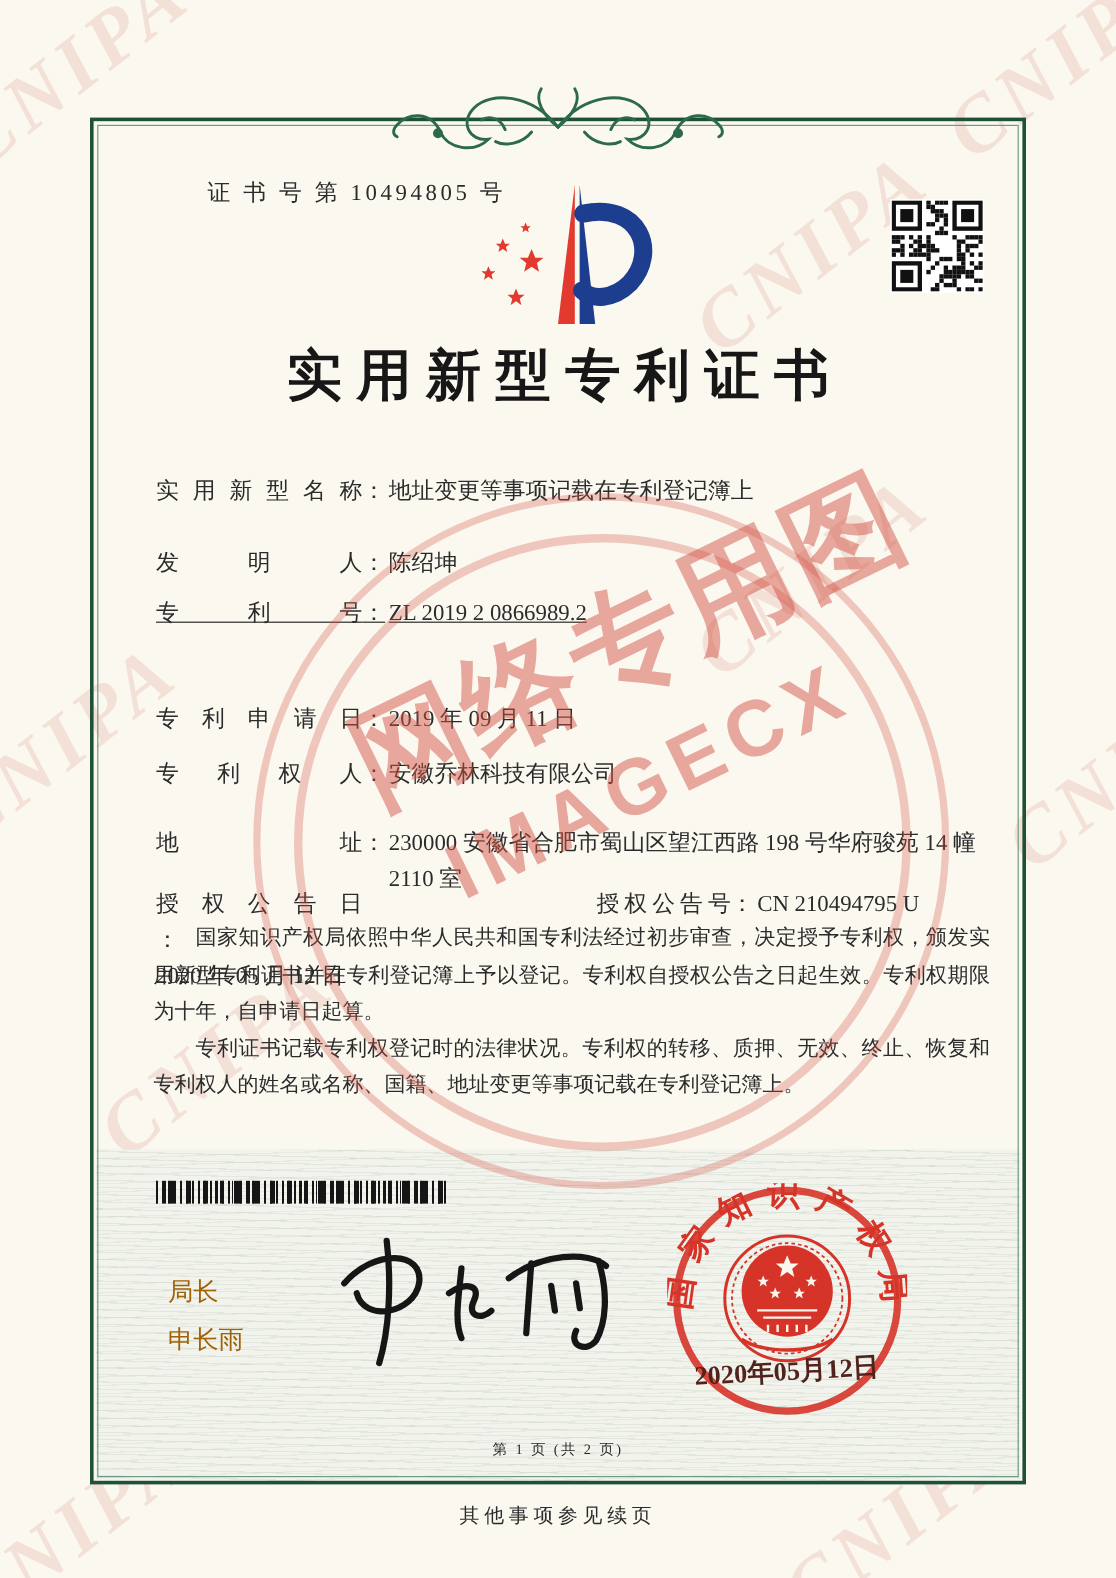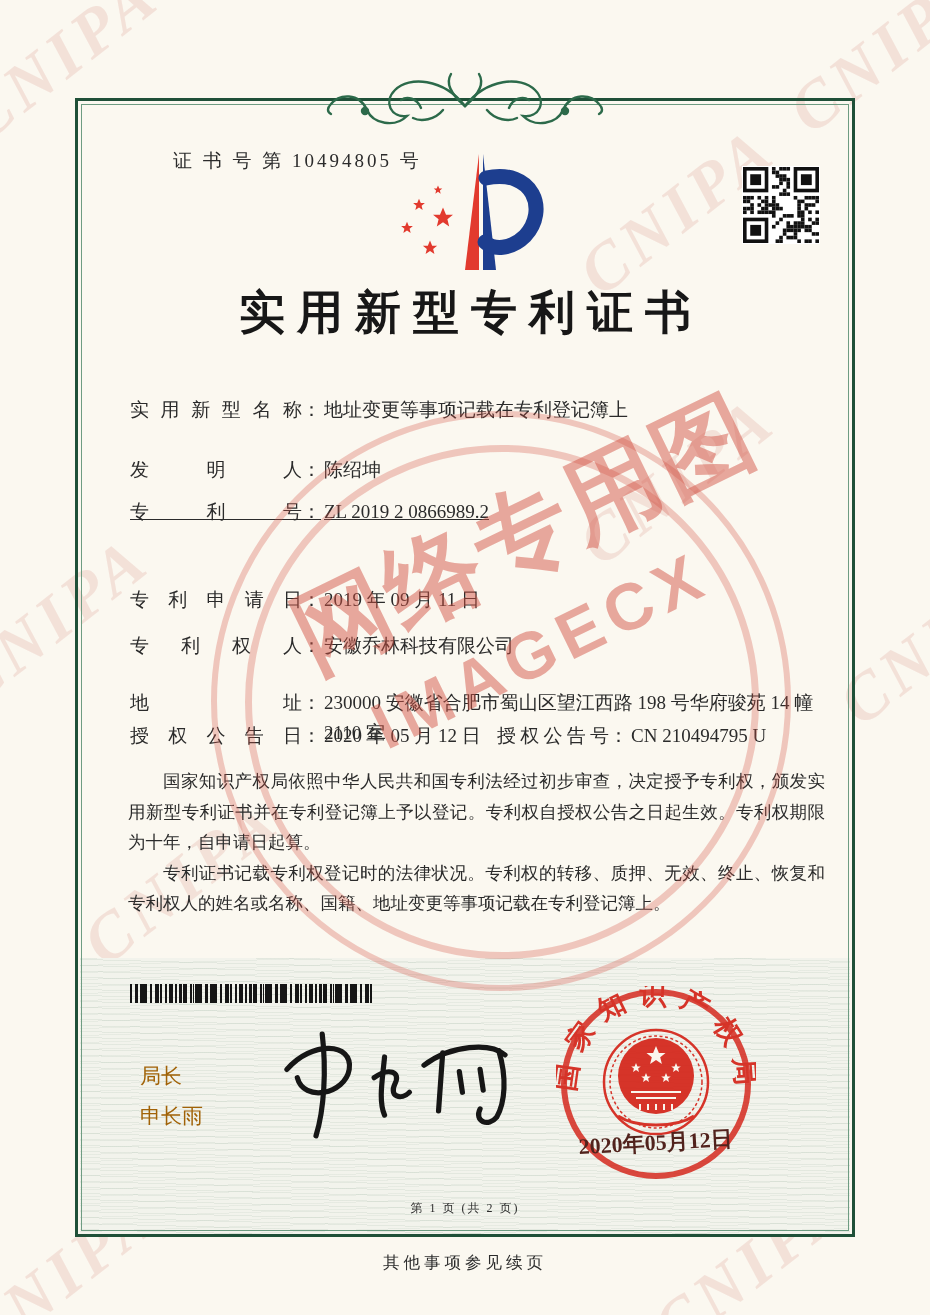--- a/index.html
+++ b/index.html
@@ -287,21 +287,21 @@
 <div class="f" style="top:631px;">
   <span class="flabel">专 利 权 人</span>
     <span class="fcolon">：</span>
     <span class="fvalue">安徽乔林科技有限公司</span>
 </div>
 <div class="f addr" style="top:688px;">
   <span class="flabel">地 址</span>
     <span class="fcolon">：</span>
     <span class="fvalue">230000 安徽省合肥市蜀山区望江西路 198 号华府骏苑 14 幢 2110 室</span>
 </div>
-<div class="f" style="top:721px;width:700px;">
+<div class="f" style="top:739px;width:700px;flex-direction:column;">
   <span class="flabel">授权公告日</span>
     <span class="fcolon">：</span>
     <span class="fvalue">2020 年 05 月 12 日</span>
   <span class="pair2">
     <span class="flabel">授权公告号</span>
       <span class="fcolon">：</span>
       <span class="fvalue">CN 210494795 U</span>
   </span>
 </div>
 

